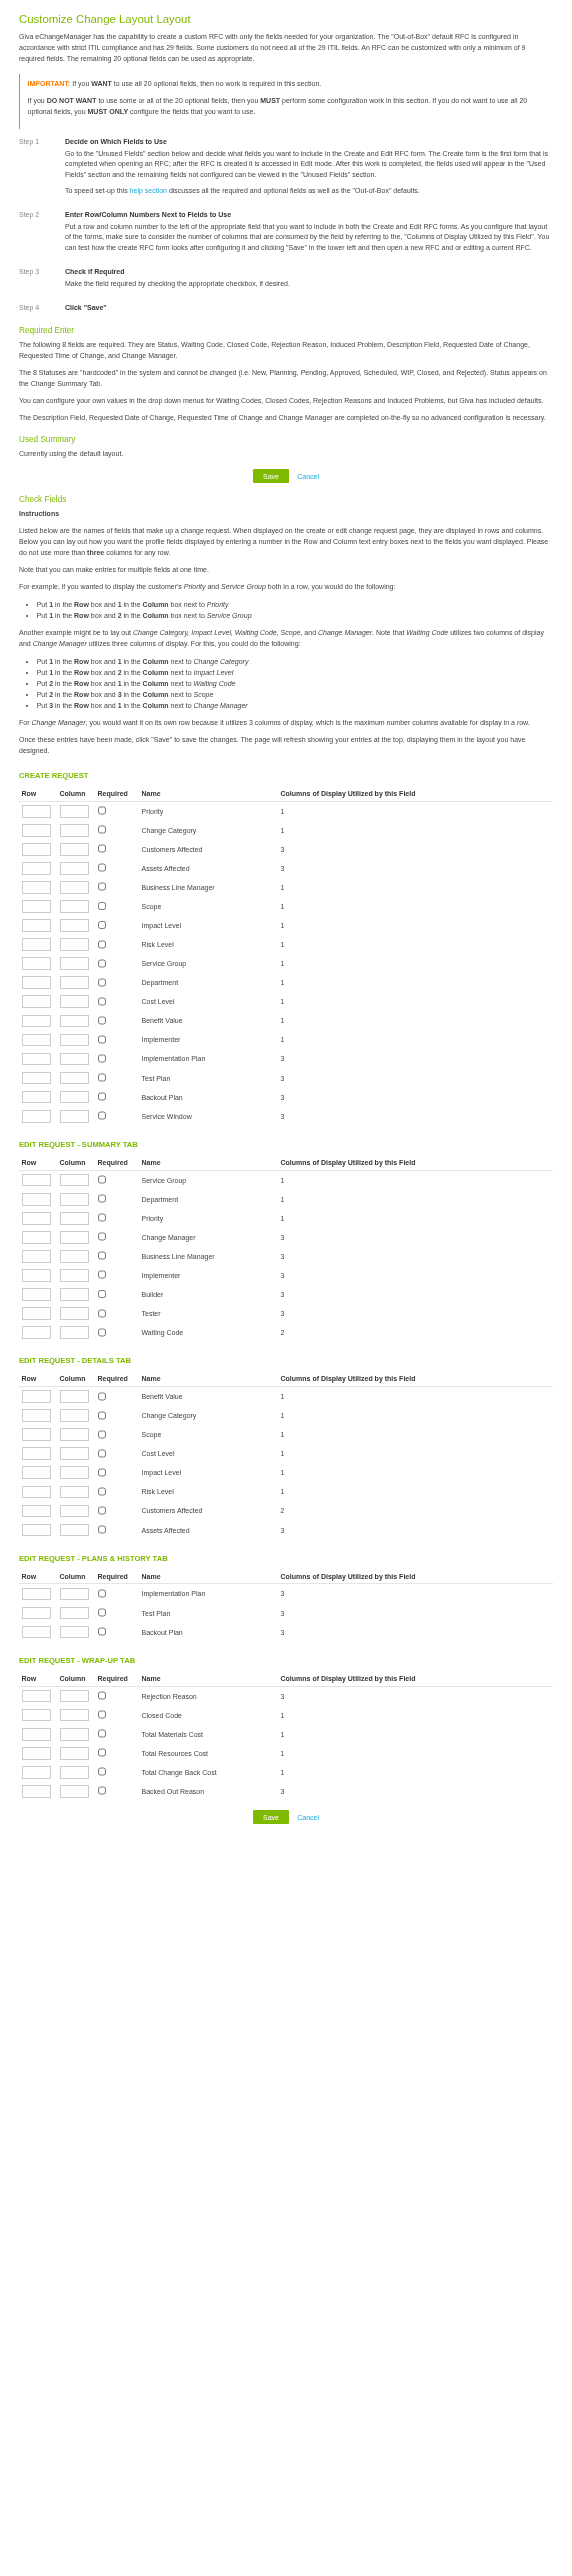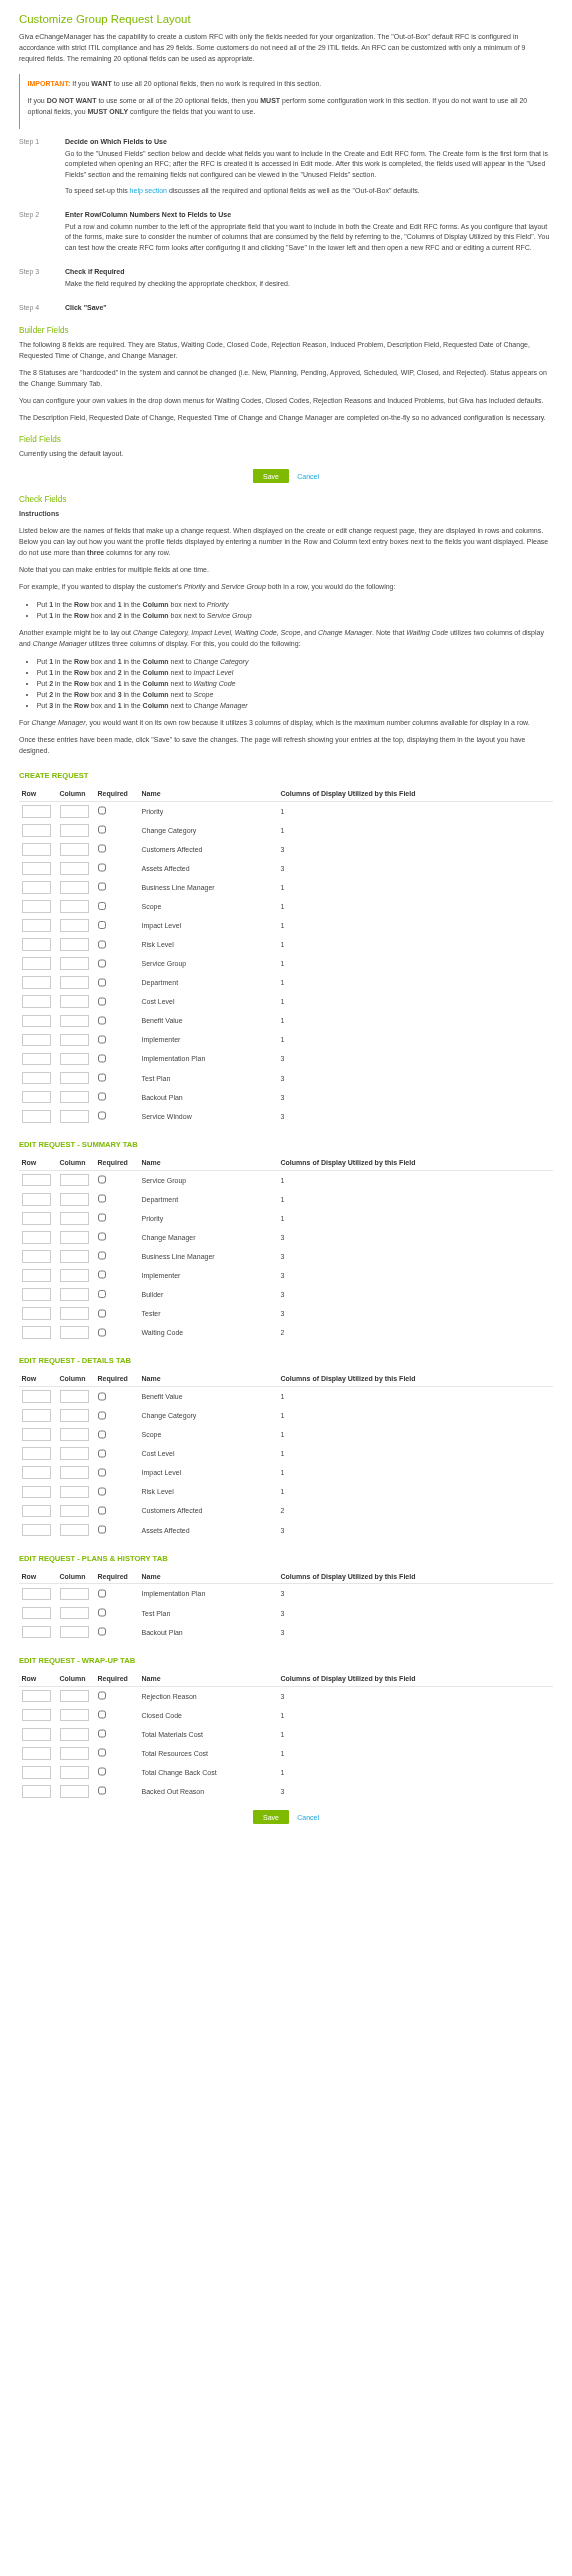--- a/index.html
+++ b/index.html
@@ -27,21 +27,21 @@
   table.field-table td { padding: 3.2px 2.5px; vertical-align: middle; font-size: 7px; color: #444; }
   .col-input { width: 38px; }
   .col-req { width: 44px; }
   .col-name { width: 139px; }
   input.tiny { width: 29px; height: 12.7px; border: 0.6px solid #ccc; font-size: 7px; padding: 0.6px 1.9px; }
   input[type=checkbox] { width: 8.9px; height: 8.9px; }
 </style>
 </head>
 <body>
 
-<h1 class="page-title">Customize Group Request Layout</h1>
+<h1 class="page-title">Customize Change Layout Layout</h1>
 <p>Giva eChangeManager has the capability to create a custom RFC with only the fields needed for your organization. The "Out-of-Box" default RFC is configured in accordance with strict ITIL compliance and has 29 fields. Some customers do not need all of the 29 ITIL fields. An RFC can be customized with only a minimum of 9 required fields. The remaining 20 optional fields can be used as appropriate.</p>
 
 <div class="important-box">
   <p><span class="important-label">IMPORTANT:</span> <span>If you </span><b>WANT</b><span> to use all 20 optional fields, then no work is required in this section.</span></p>
   <p><span>If you </span><b>DO NOT WANT</b><span> to use some or all of the 20 optional fields, then you </span><b>MUST</b><span> perform some configuration work in this section. If you do not want to use all 20 optional fields, you </span><b>MUST ONLY</b><span> configure the fields that you want to use.</span></p>
 </div>
 
 <div id="steps-container">
     <div class="step-row">
       <div class="step-label">Step 1</div>
@@ -66,27 +66,27 @@
       </div>
     </div>
     <div class="step-row">
       <div class="step-label">Step 4</div>
       <div class="step-content">
         <div class="step-heading">Click "Save"</div>
       </div>
     </div>
   </div>
 
-<h2 class="section-title">Builder Fields</h2>
+<h2 class="section-title">Required Enter</h2>
 <p>The following 8 fields are required. They are Status, Waiting Code, Closed Code, Rejection Reason, Induced Problem, Description Field, Requested Date of Change, Requested Time of Change, and Change Manager.</p>
 <p>The 8 Statuses are "hardcoded" in the system and cannot be changed (i.e. New, Planning, Pending, Approved, Scheduled, WIP, Closed, and Rejected). Status appears on the Change Summary Tab.</p>
 <p>You can configure your own values in the drop down menus for Waiting Codes, Closed Codes, Rejection Reasons and Induced Problems, but Giva has included defaults.</p>
 <p>The Description Field, Requested Date of Change, Requested Time of Change and Change Manager are completed on-the-fly so no advanced configuration is necessary.</p>
 
-<h2 class="section-title">Field Fields</h2>
+<h2 class="section-title">Used Summary</h2>
 <p>Currently using the default layout.</p>
 
 <div class="btn-row">
   <button class="btn-save">Save</button>
   <button class="btn-cancel">Cancel</button>
 </div>
 
 <h2 class="section-title">Check Fields</h2>
 <p><b>Instructions</b></p>
 <p>Listed below are the names of fields that make up a change request. When displayed on the create or edit change request page, they are displayed in rows and columns. Below you can lay out how you want the profile fields displayed by entering a number in the Row and Column text entry boxes next to the fields you want displayed. Please do not use more than <b>three</b> columns for any row.</p>

